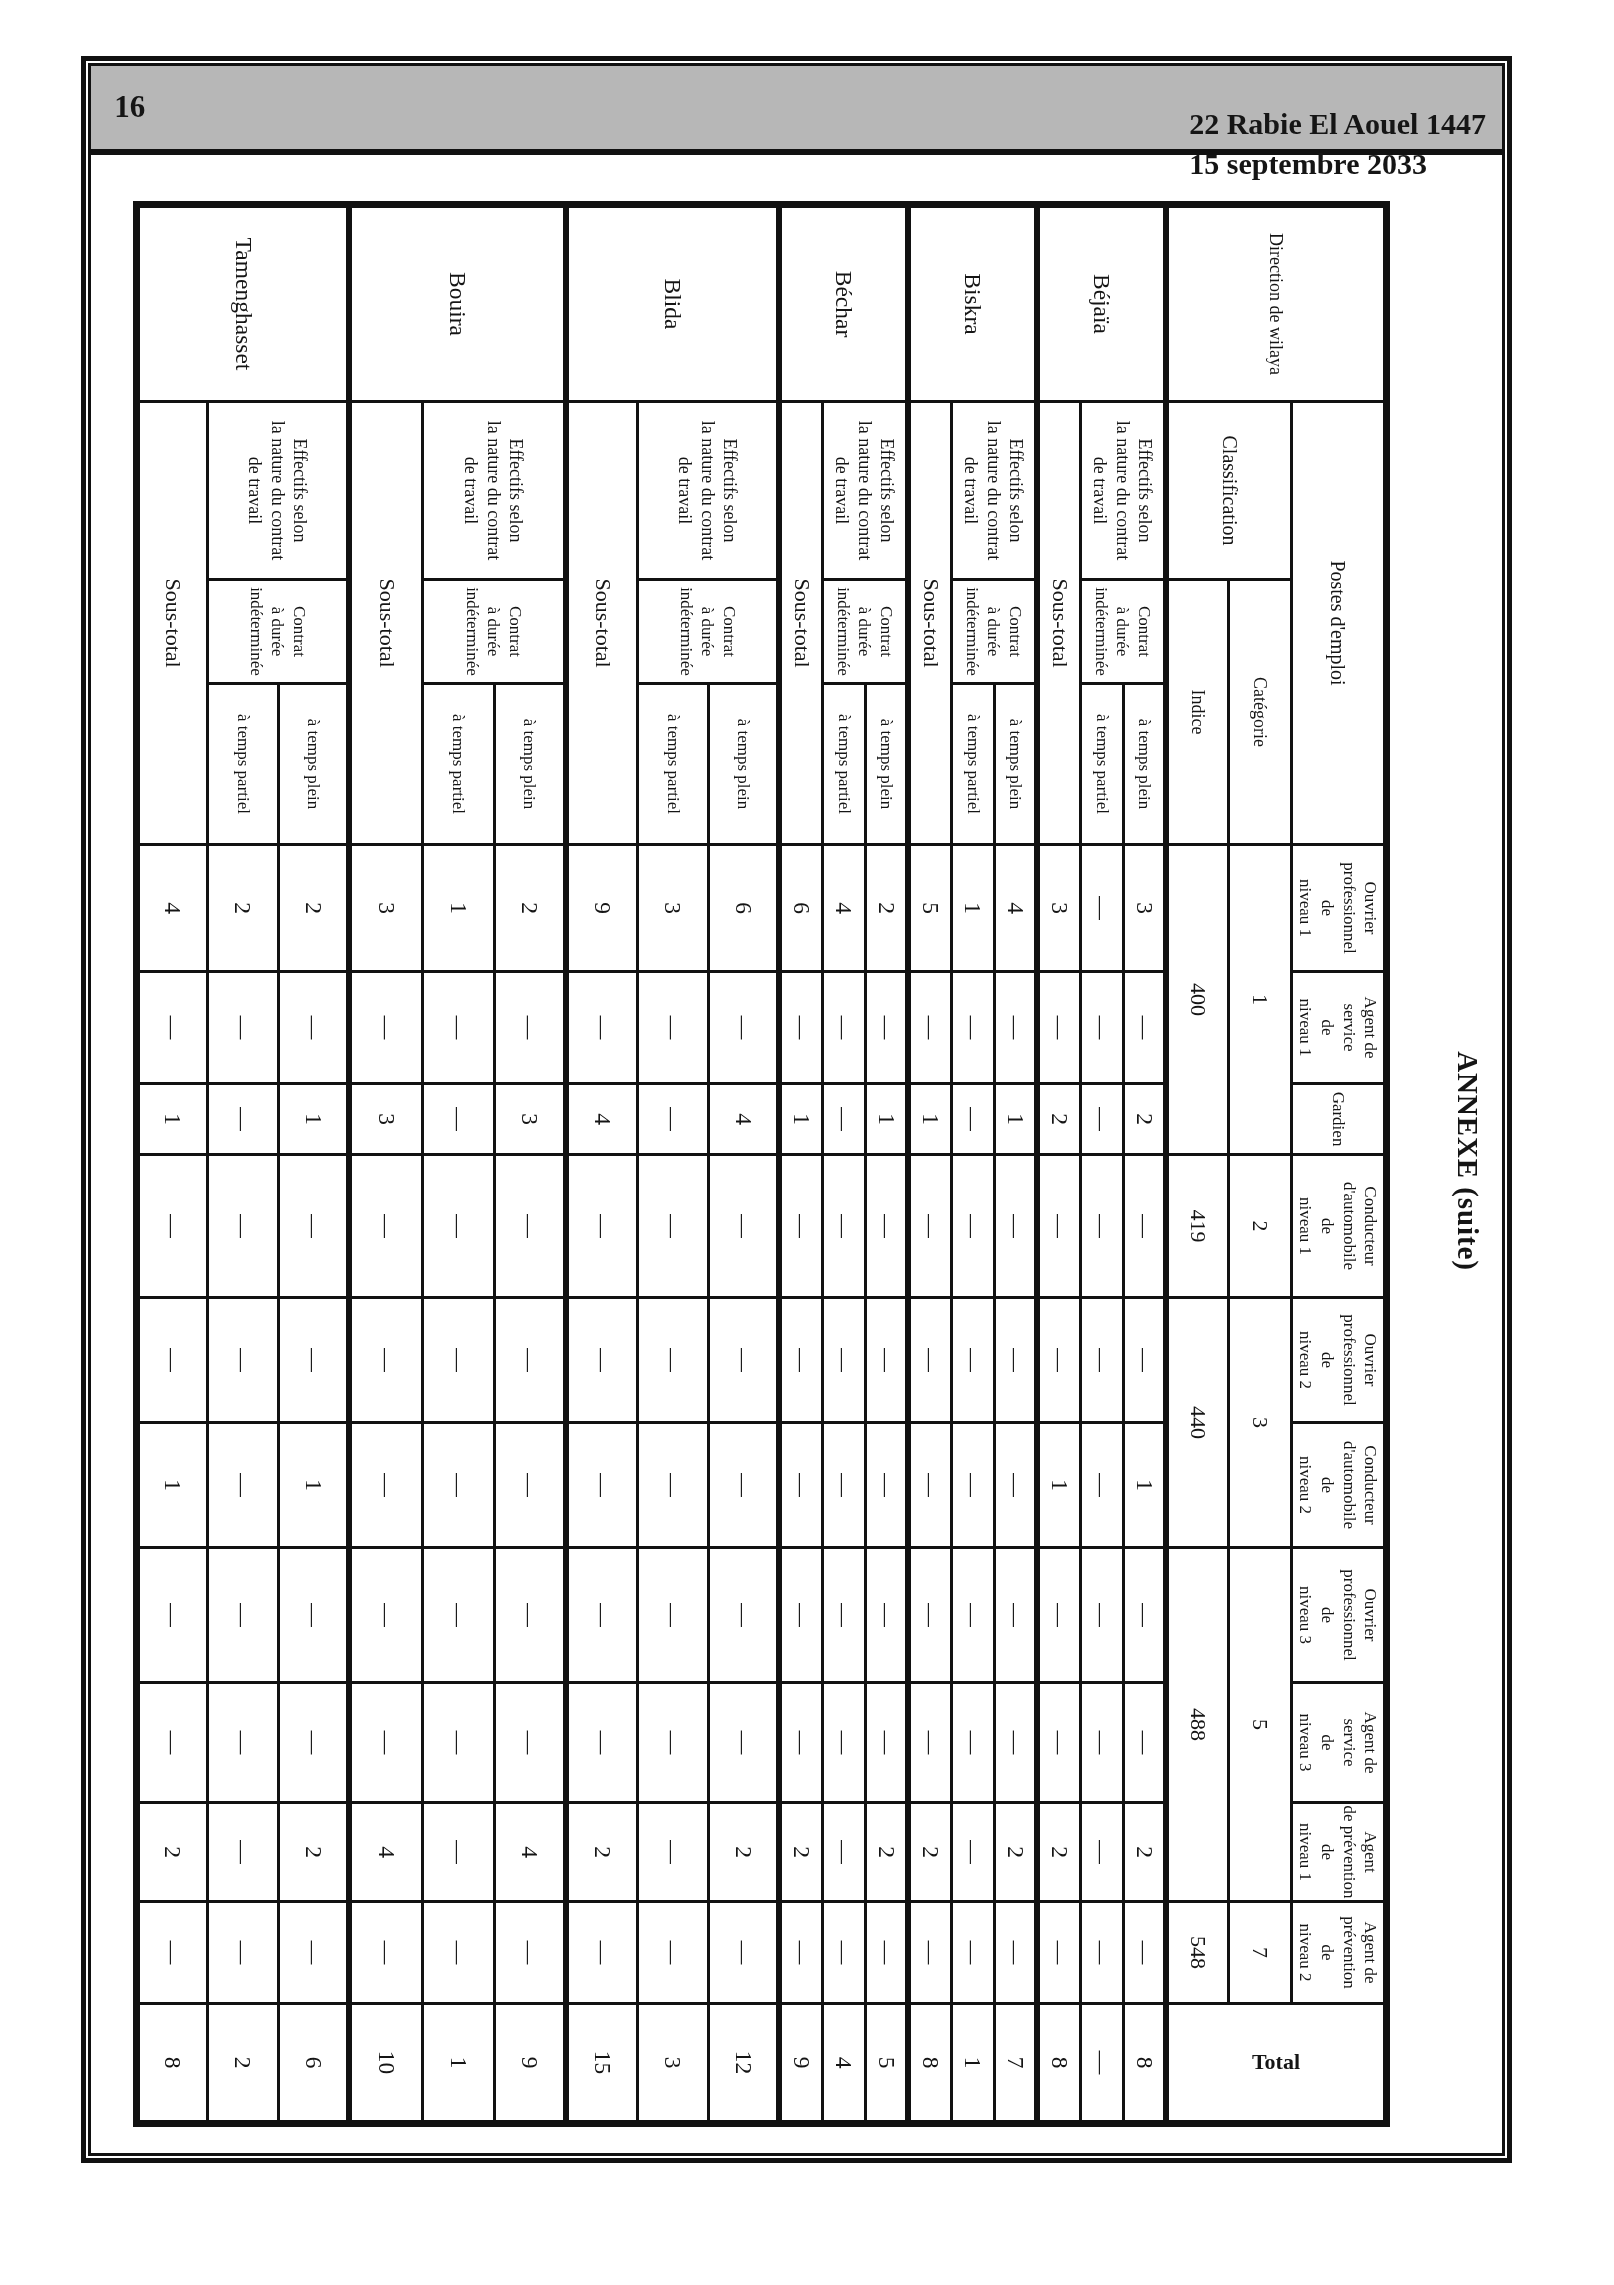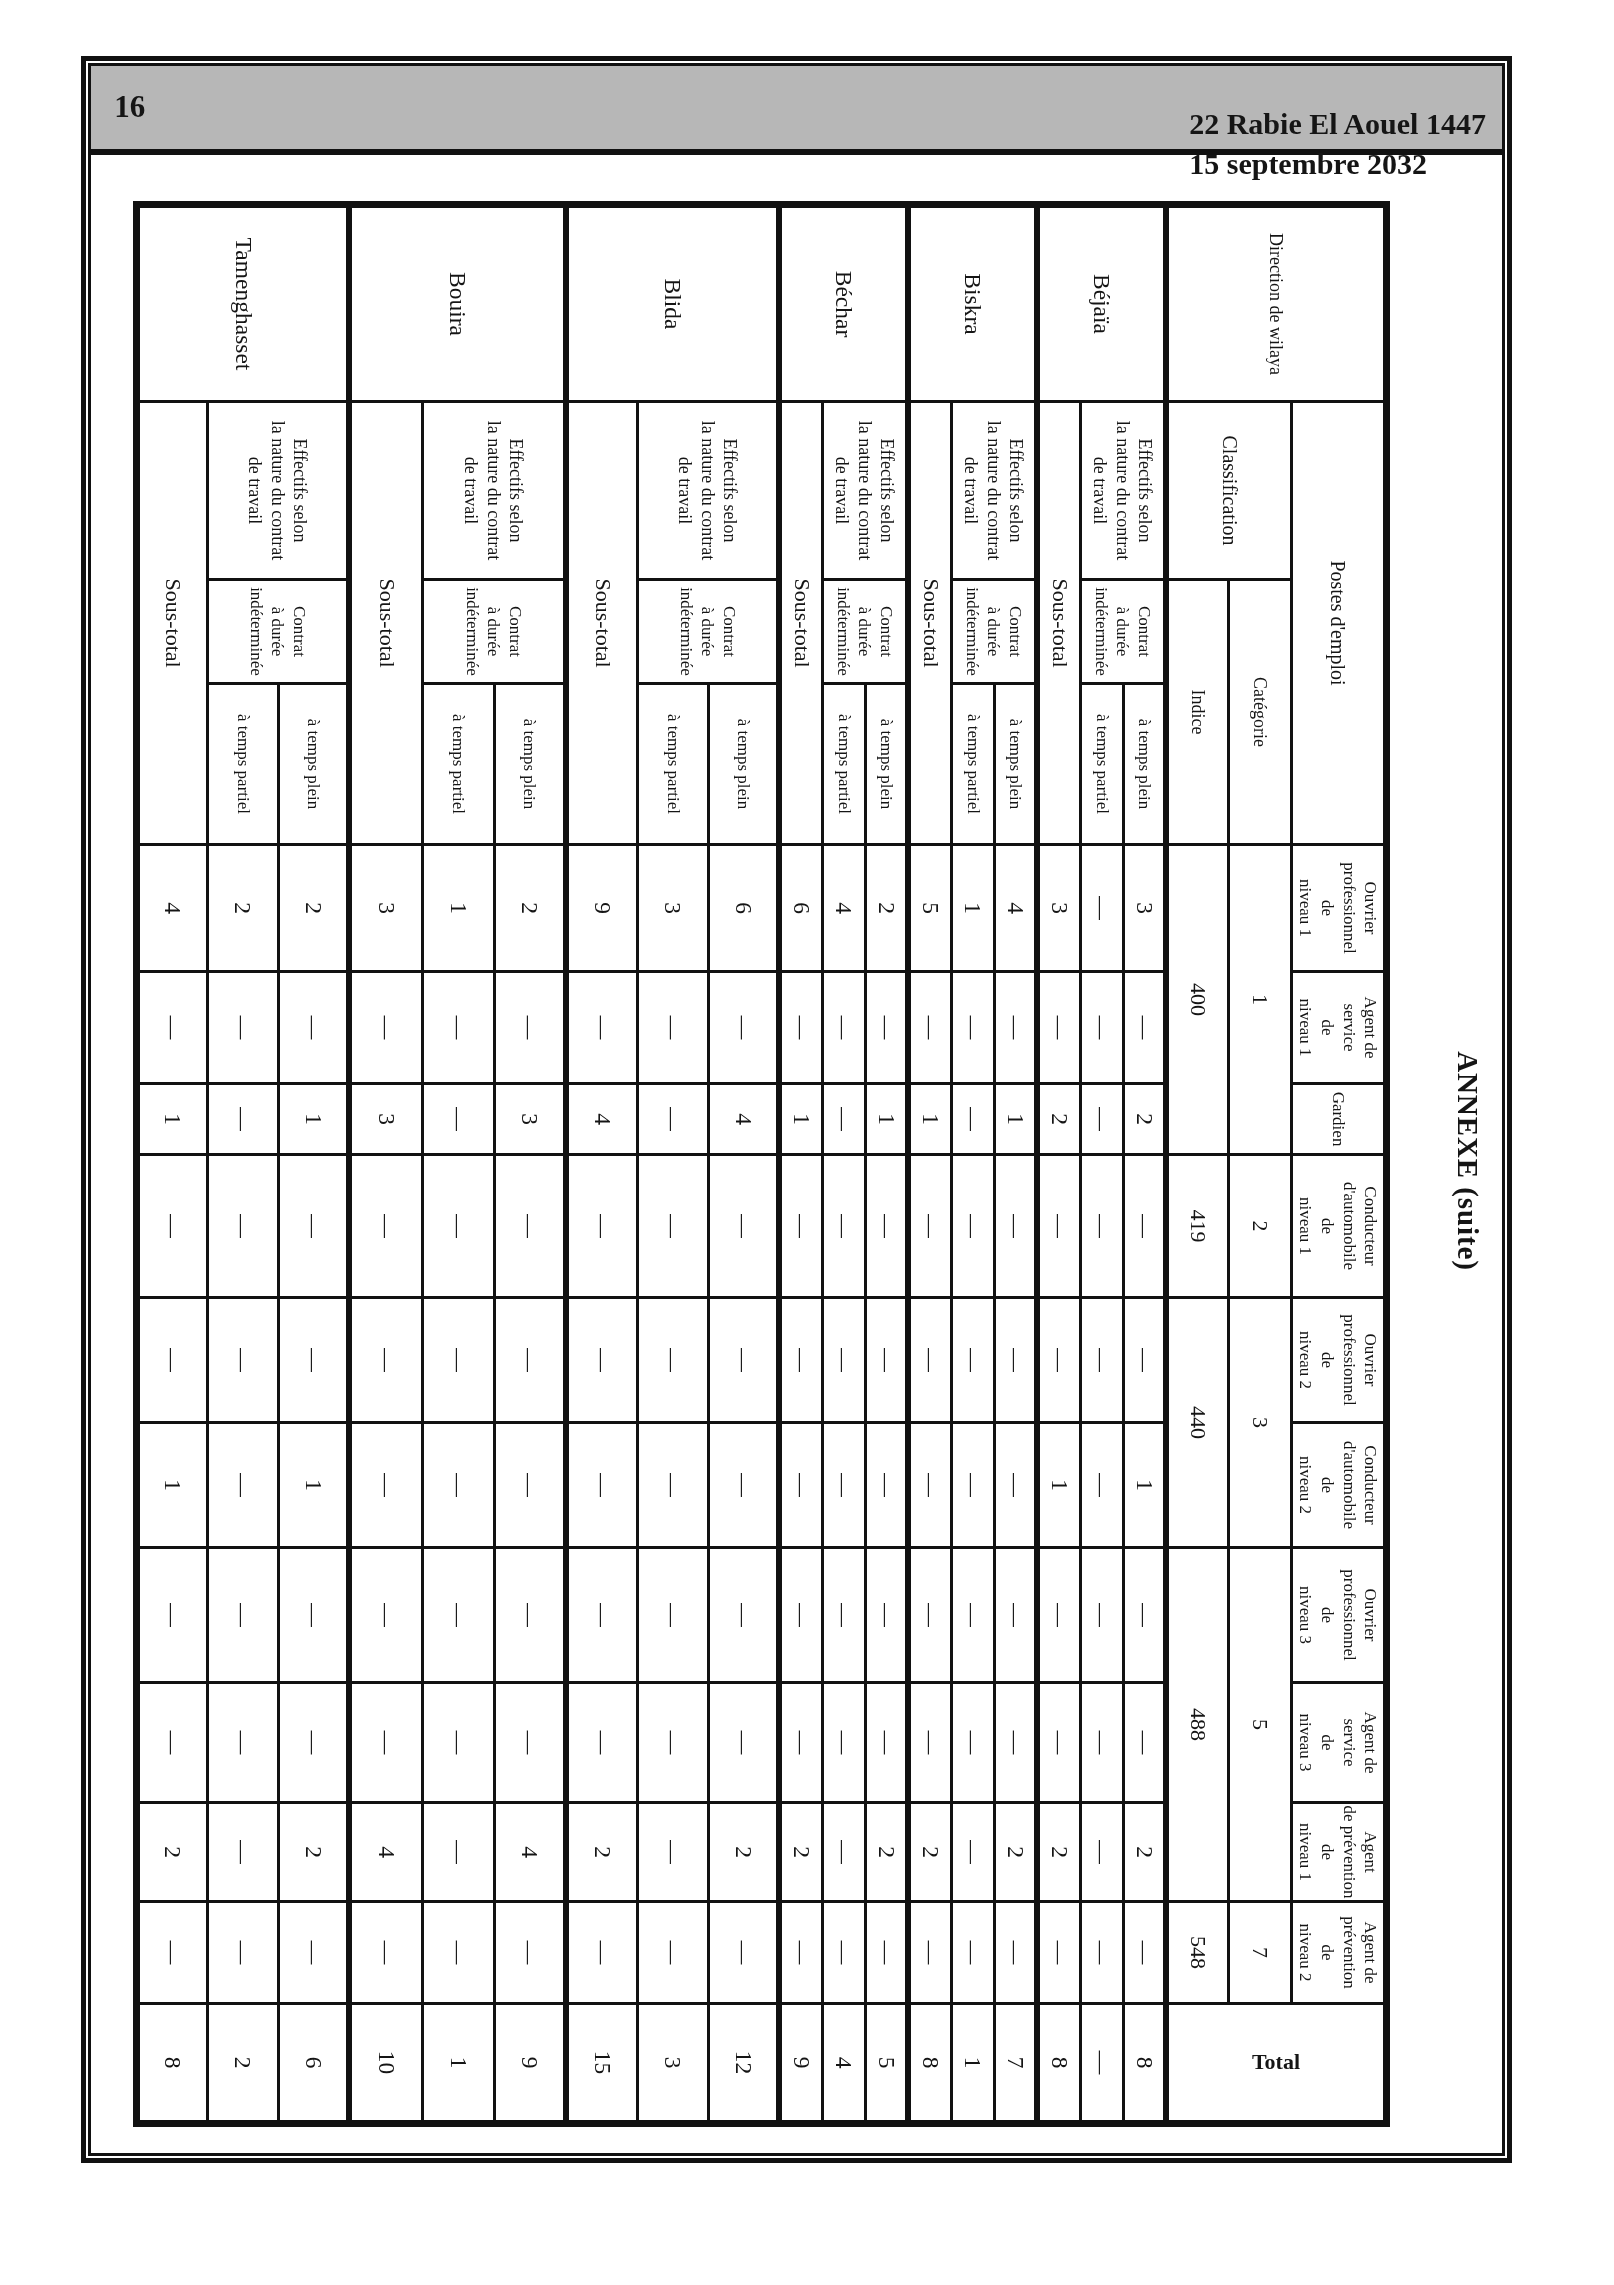--- a/index.html
+++ b/index.html
@@ -70,21 +70,21 @@
 </style>
 </head>
 <body>
 
 <div class="outer-frame">
   <div class="inner-frame">
     <div class="masthead">
       <span class="page-number">16</span>
       <div class="masthead-dates">
         <div>22 Rabie El Aouel 1447</div>
-        <div>15 septembre 2032</div>
+        <div>15 septembre 2033</div>
       </div>
     </div>
   </div>
 </div>
 
 <div class="rot-wrap">
   <div class="annexe-title">ANNEXE (suite)</div>
   <table class="annexe">
     <colgroup id="cols">
         <col style="width: 197px;">

